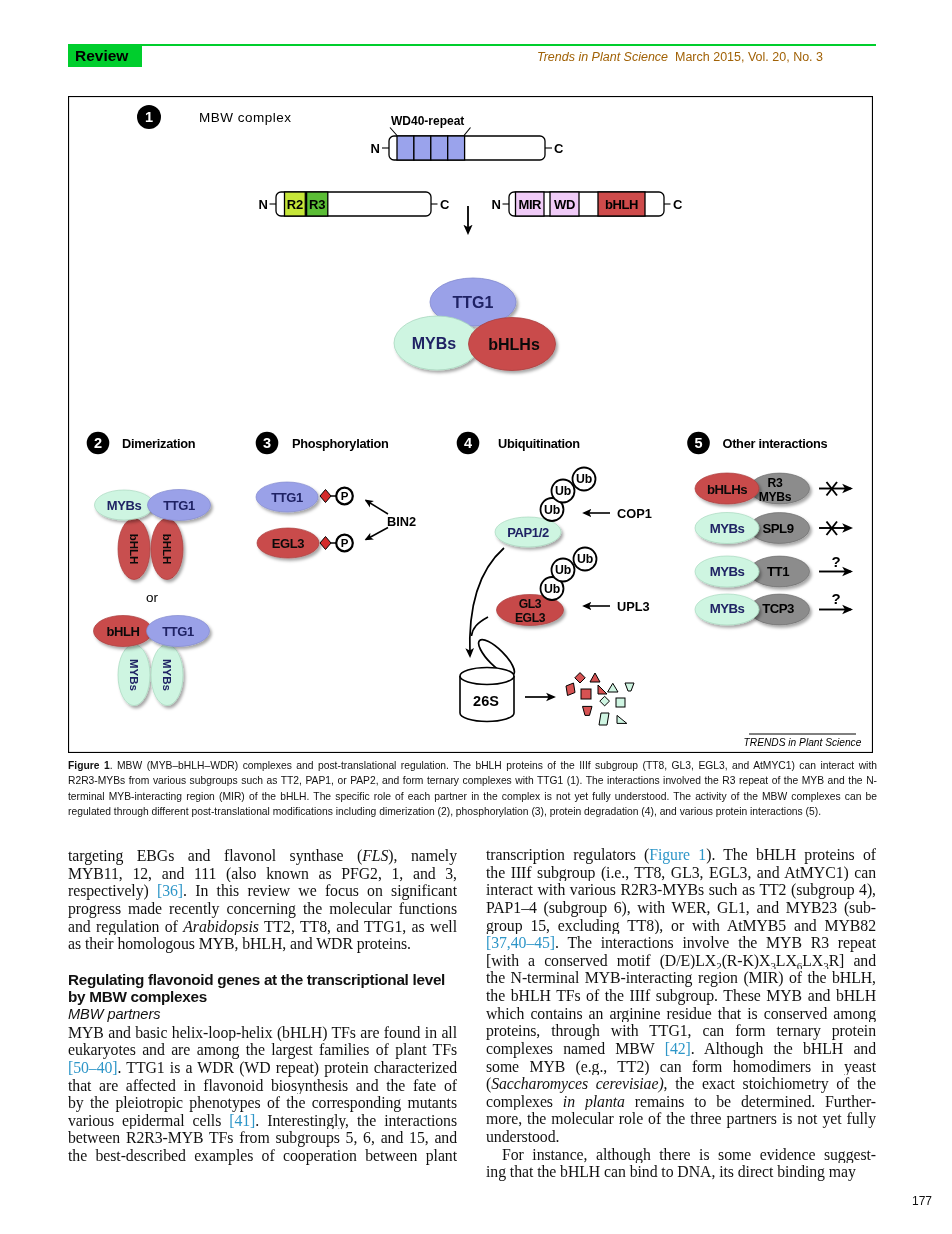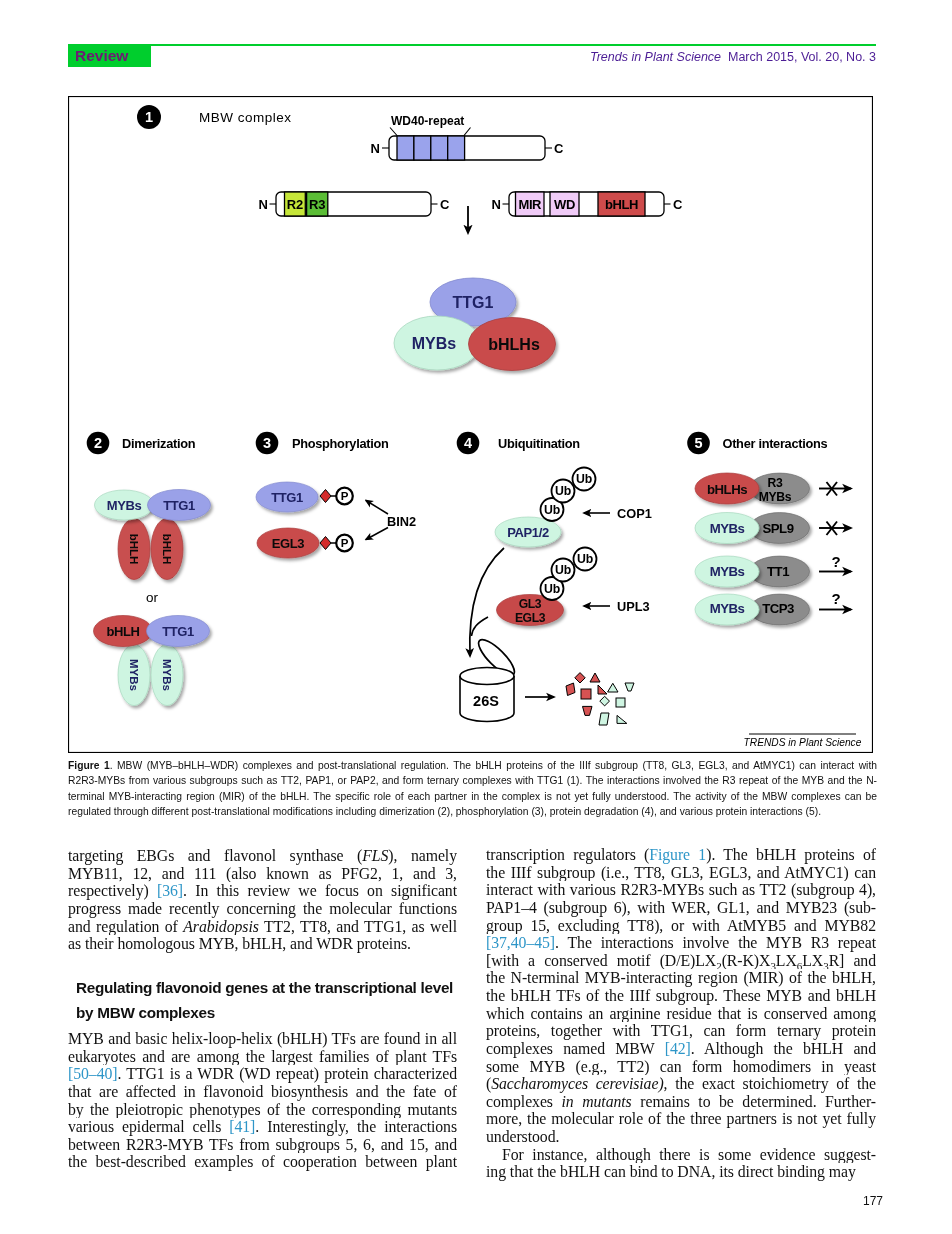--- a/index.html
+++ b/index.html
@@ -1,38 +1,38 @@
 <!DOCTYPE html>
 <html><head>
 <meta charset="utf-8">
 <style>
 html,body{margin:0;padding:0;}
 body{width:952px;height:1234px;background:#fff;position:relative;font-family:"Liberation Sans",sans-serif;}
 .abs{position:absolute;}
 
 #greenline{left:68px;top:44px;width:808px;height:1.5px;background:#00CE2D;}
-#revbox{left:68px;top:44px;width:83px;height:23px;background:#00CE2D;color:#701a75;font-weight:bold;font-size:15.5px;line-height:23px;padding-left:7px;box-sizing:border-box;}
-#hdr{left:484px;top:44px;width:392px;height:23px;line-height:26px;text-align:right;font-size:12.5px;color:#4c1d95;}
+#revbox{left:68px;top:44px;width:74px;height:23px;background:#00CE2D;color:#000000;font-weight:bold;font-size:15.5px;line-height:23px;padding-left:7px;box-sizing:border-box;}
+#hdr{left:484px;top:44px;width:392px;height:23px;line-height:26px;text-align:center;font-size:12.5px;color:#a16207;}
 #hdr i{font-style:italic;}
 
 #figbox{left:68px;top:96px;width:805px;height:657px;}
 
 #cap{left:68px;top:758px;width:809px;font-size:10.3px;line-height:15.25px;color:#111;}
 #cap .jl,#col-l .jl,#col-r .jl{text-align:justify;overflow:hidden;}
 #cap .jl{height:15.25px;}
 .jl::after{content:"";display:inline-block;width:100%;}
 
 .col{font-family:"Liberation Serif",serif;font-size:15.8px;letter-spacing:-0.07px;line-height:17.63px;color:#111;}
 #col-l{left:68px;top:847px;width:389px;}
 #col-r{left:486px;top:846px;width:390px;}
 .col .jl{height:17.63px;}
 .ref{color:#2E96C8;}
-h2{font-family:"Liberation Sans",sans-serif;font-weight:bold;font-size:15.3px;margin:8px;white-space:nowrap;letter-spacing:-0.3px;}
+h2{font-family:"Liberation Sans",sans-serif;font-weight:bold;font-size:15.3px;margin:0;white-space:nowrap;letter-spacing:-0.3px;}
 .subh{font-family:"Liberation Sans",sans-serif;font-style:italic;font-size:14.6px;}
-#pgnum{left:863px;top:1194px;width:36px;text-align:left;font-size:12px;color:#111;}
+#pgnum{left:896px;top:1194px;width:36px;text-align:right;font-size:12px;color:#111;}
 sub{font-size:70%;}
 </style>
 </head>
 <body>
 <div class="abs" id="greenline"></div>
 <div class="abs" id="revbox">Review</div>
 <div class="abs" id="hdr"><i>Trends in Plant Science</i>&nbsp;&nbsp;March 2015, Vol. 20, No. 3</div>
 
 <div class="abs" id="figbox">
 <svg width="805" height="657" viewBox="68 96 805 657" font-family="Liberation Sans, sans-serif">
@@ -268,20 +268,21 @@
 <div class="abs col" id="col-l">
 <div class="jl">targeting EBGs and flavonol synthase (<i>FLS</i>), namely</div>
 <div class="jl">MYB11, 12, and 111 (also known as PFG2, 1, and 3,</div>
 <div class="jl">respectively) <span class="ref">[36]</span>. In this review we focus on significant</div>
 <div class="jl">progress made recently concerning the molecular functions</div>
 <div class="jl">and regulation of <i>Arabidopsis</i> TT2, TT8, and TTG1, as well</div>
 <div>as their homologous MYB, bHLH, and WDR proteins.</div>
 <div style="height:18px"></div>
 <h2>Regulating flavonoid genes at the transcriptional level</h2>
 <h2>by MBW complexes</h2>
+<div class="subh">MBW partners</div>
 <div class="jl">MYB and basic helix-loop-helix (bHLH) TFs are found in all</div>
 <div class="jl">eukaryotes and are among the largest families of plant TFs</div>
 <div class="jl"><span class="ref">[50–40]</span>. TTG1 is a WDR (WD repeat) protein characterized</div>
 <div class="jl">that are affected in flavonoid biosynthesis and the fate of</div>
 <div class="jl">by the pleiotropic phenotypes of the corresponding mutants</div>
 <div class="jl">various epidermal cells <span class="ref">[41]</span>. Interestingly, the interactions</div>
 <div class="jl">between R2R3-MYB TFs from subgroups 5, 6, and 15, and</div>
 <div class="jl">the best-described examples of cooperation between plant</div>
 </div>
 
@@ -289,24 +290,24 @@
 <div class="jl">transcription regulators (<span class="ref">Figure 1</span>). The bHLH proteins of</div>
 <div class="jl">the IIIf subgroup (i.e., TT8, GL3, EGL3, and AtMYC1) can</div>
 <div class="jl">interact with various R2R3-MYBs such as TT2 (subgroup 4),</div>
 <div class="jl">PAP1–4 (subgroup 6), with WER, GL1, and MYB23 (sub-</div>
 <div class="jl">group 15, excluding TT8), or with AtMYB5 and MYB82</div>
 <div class="jl"><span class="ref">[37,40–45]</span>. The interactions involve the MYB R3 repeat</div>
 <div class="jl">[with a conserved motif (D/E)LX<sub>2</sub>(R-K)X<sub>3</sub>LX<sub>6</sub>LX<sub>3</sub>R] and</div>
 <div class="jl">the N-terminal MYB-interacting region (MIR) of the bHLH,</div>
 <div class="jl">the bHLH TFs of the IIIf subgroup. These MYB and bHLH</div>
 <div class="jl">which contains an arginine residue that is conserved among</div>
-<div class="jl">proteins, together with TTG1, can form ternary protein</div>
+<div class="jl">proteins, through with TTG1, can form ternary protein</div>
 <div class="jl">complexes named MBW <span class="ref">[42]</span>. Although the bHLH and</div>
 <div class="jl">some MYB (e.g., TT2) can form homodimers in yeast</div>
 <div class="jl">(<i>Saccharomyces cerevisiae)</i>, the exact stoichiometry of the</div>
-<div class="jl">complexes <i>in mutants</i> remains to be determined. Further-</div>
+<div class="jl">complexes <i>in planta</i> remains to be determined. Further-</div>
 <div class="jl">more, the molecular role of the three partners is not yet fully</div>
 <div>understood.</div>
 <div class="jl" style="text-indent:16px">For instance, although there is some evidence suggest-</div>
 <div>ing that the bHLH can bind to DNA, its direct binding may</div>
 </div>
 
 <div class="abs" id="pgnum">177</div>
 
 </body></html>

